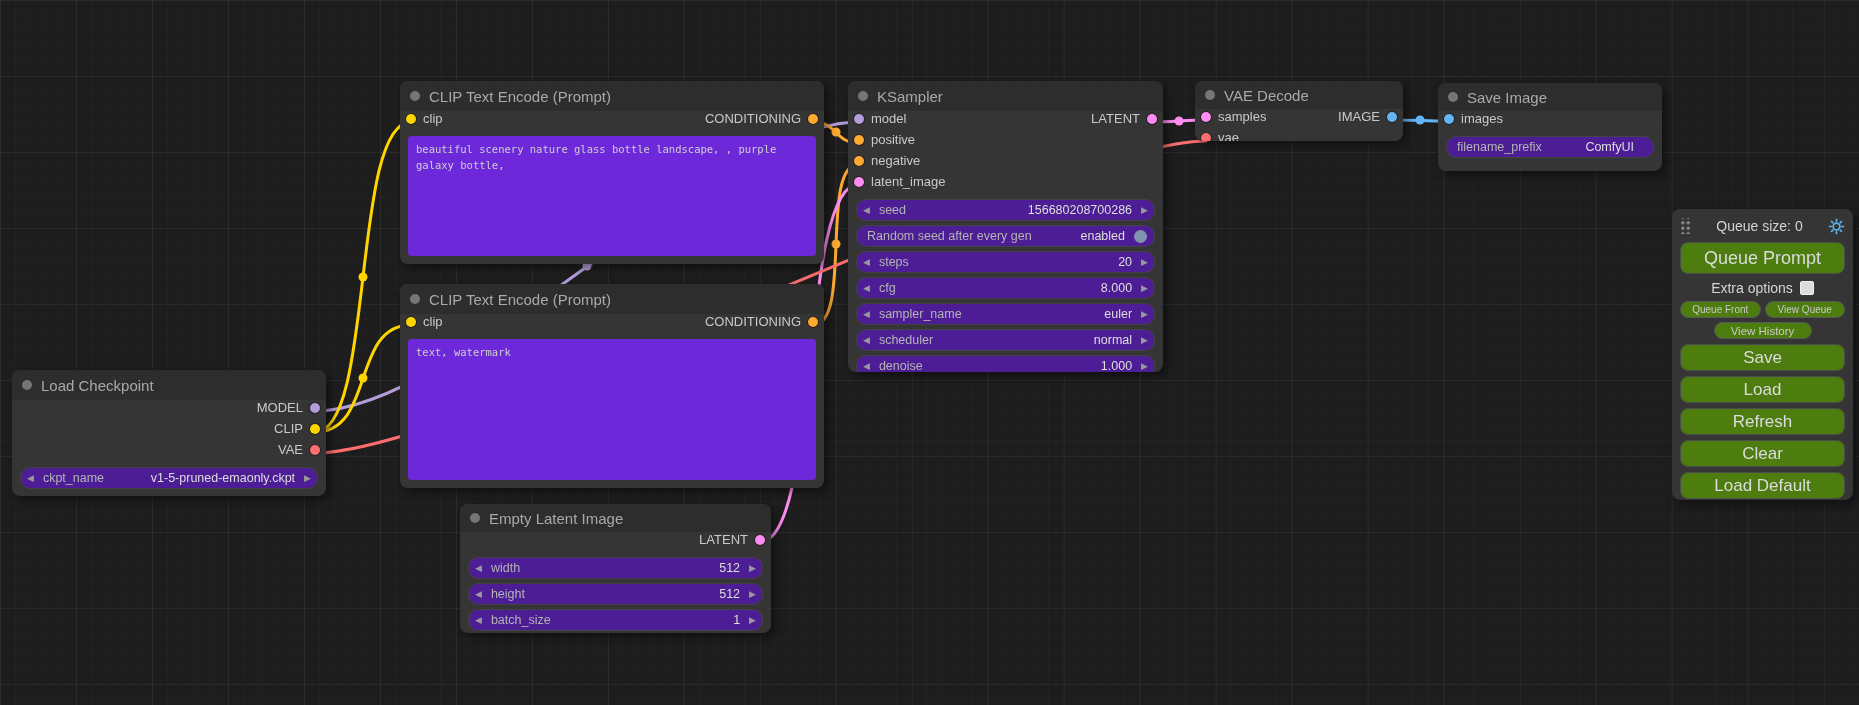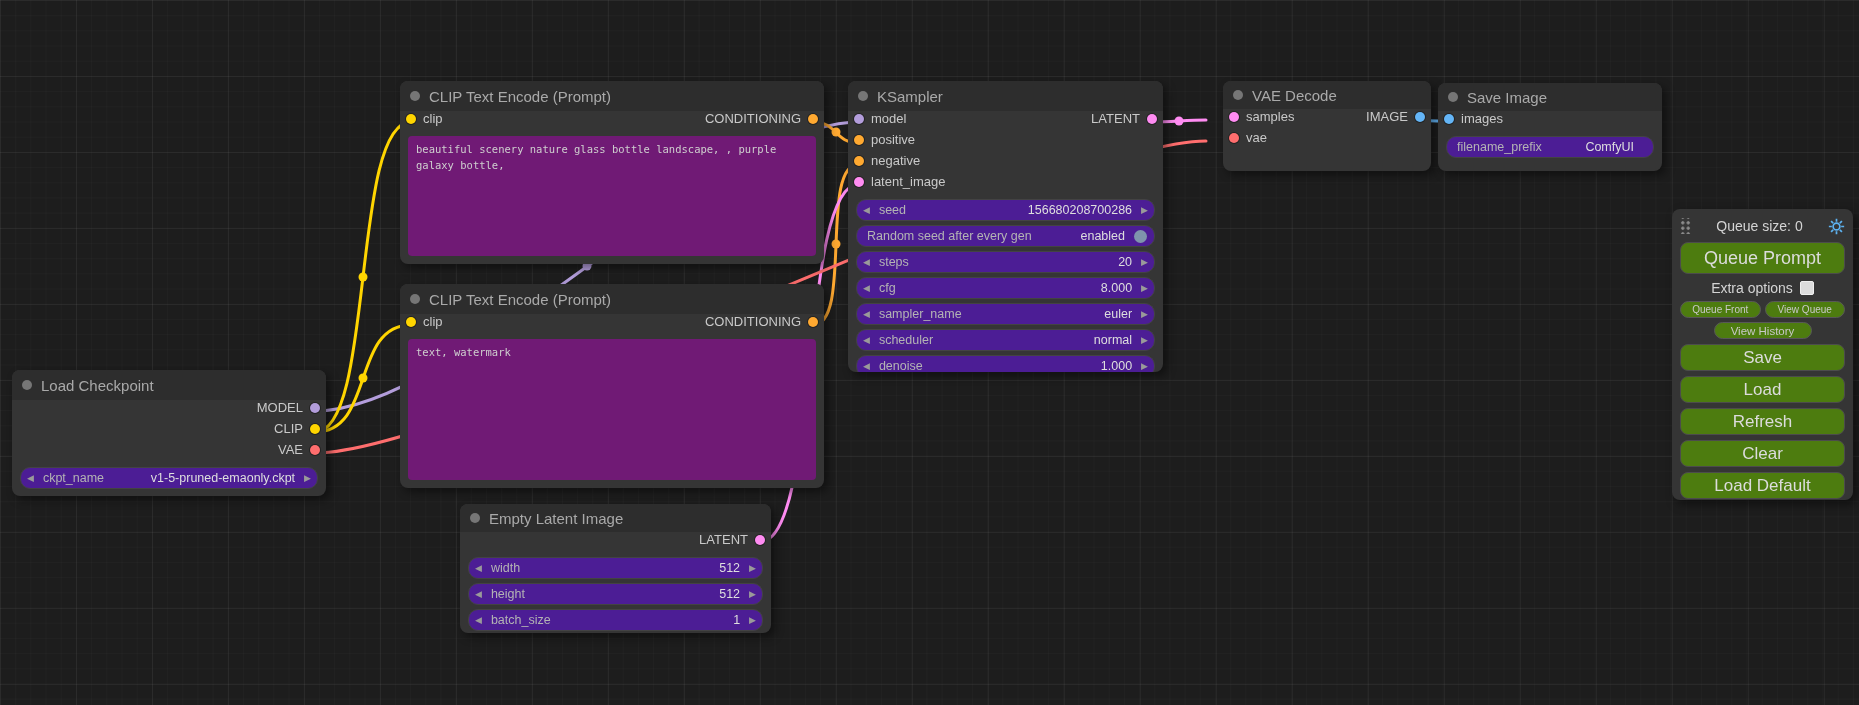--- a/index.html
+++ b/index.html
@@ -34,21 +34,21 @@
   .dot-latent{background:#FF8CF2}
   .dot-image{background:#64B5F6}
   .widget{height:20px;margin:4px 8px 0;background:#4c1d95;border:1px solid #434343;
         border-radius:10px;display:flex;align-items:center;padding:0 6px;font-size:12.5px;}
   .widget .arrow{color:#9a9a9a;font-size:9px;line-height:1;}
   .wlabel{margin-left:9px;color:#b4b4b4;white-space:nowrap;}
   .wvalue{margin-left:auto;margin-right:9px;color:#dedede;white-space:nowrap;}
   .widget.noarrow{padding:0 10px;}
   .widget.noarrow .wlabel{margin-left:0;}
   .knob{width:13px;height:13px;border-radius:50%;background:#7e94ac;flex:none;margin-right:-3px;}
-  .prompt-box{position:absolute;left:8px;right:8px;bottom:8px;top:55px;background:#701a75;
+  .prompt-box{position:absolute;left:8px;right:8px;bottom:8px;top:55px;background:#6d28d9;
         border-radius:4px;padding:6px 8px;font-family:"DejaVu Sans Mono",monospace;
         font-size:10.5px;line-height:1.5;color:#cfcfcf;white-space:pre-wrap;}
   .menu{position:absolute;z-index:3;left:1672px;top:209px;width:181px;height:291px;
         background:#353535;border-radius:8px;box-shadow:4px 4px 10px rgba(0,0,0,.5);
         padding:6px 8px;box-sizing:border-box;}
   .menu-header{display:flex;align-items:center;height:22px;color:#d4d4d4;font-size:14px;}
   .drag-dots{width:11px;height:16px;flex:none;
         background-image:radial-gradient(#8d8d8d 1.4px,transparent 1.6px);
         background-size:5.5px 5.5px;background-position:0 2px;}
   .queue-size{flex:1;text-align:center;}
@@ -258,21 +258,21 @@
     <span class="arrow">▶</span>
   </div>
   <div class="widget">
     <span class="arrow">◀</span>
     <span class="wlabel">denoise</span>
     <span class="wvalue">1.000</span>
     <span class="arrow">▶</span>
   </div>
 </div>
 
-<div class="node small" style="left:1195px;top:81px;width:208px;height:90px;margin-left:28px;">
+<div class="node small" style="left:1195px;top:81px;width:208px;height:60px;">
   <div class="node-header">
     <span class="collapse-dot"></span>
     <span>VAE Decode</span>
   </div>
   <div class="slot-row between">
     <span class="slot">
       <span class="dot dot-latent"></span>
       <span>samples</span>
     </span>
     <span class="slot">

